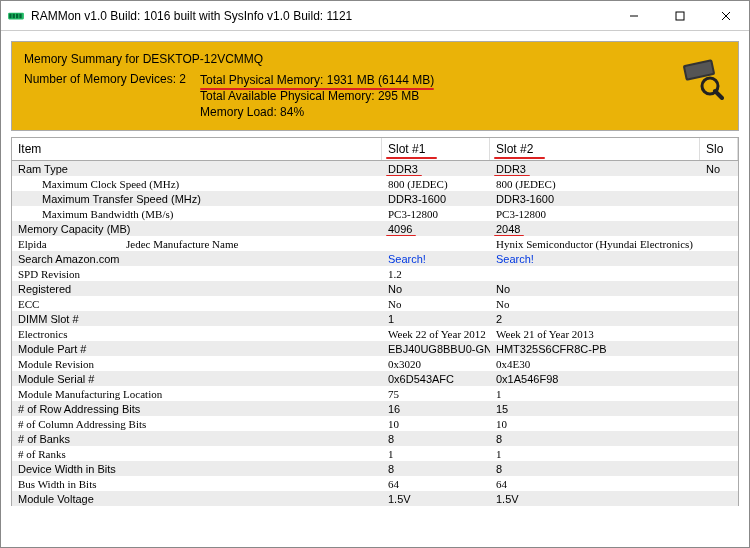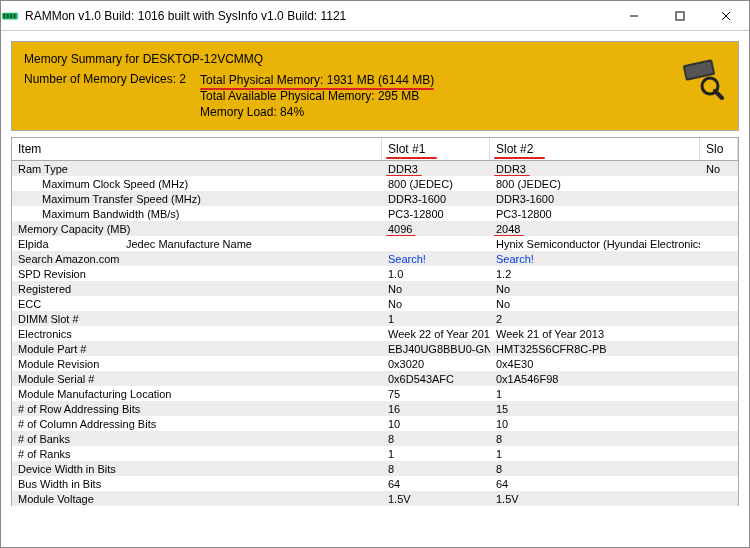--- a/index.html
+++ b/index.html
@@ -12,20 +12,21 @@
     width: 750px;
     height: 548px;
     overflow: hidden;
     border: 1px solid #888;
   }
   .titlebar {
     display: flex;
     align-items: center;
     height: 30px;
     border-bottom: 1px solid #ccc;
+    padding-left: 6px;
   }
   .app-icon { width: 18px; height: 18px; display:inline-flex; align-items:center; justify-content:center; margin-right:6px;}
   .title-text { flex: 1; font-size: 12px; color:#000; }
   .win-controls { display:flex; }
   .win-btn { width:46px; height:30px; display:flex; align-items:center; justify-content:center; color:#444;}
   .win-btn svg { width:10px; height:10px; }
   .summary-wrap {
     border: 1px solid #aaa;
     margin: 10px 10px 6px 10px;
     padding: 10px 12px 10px 12px;
@@ -55,21 +56,21 @@
   .col3 { flex:1; min-width:0; }
   .header-cell.col3 { overflow:hidden; white-space:nowrap; }
   .hdr-underline { position:relative; display:inline-block;}
   .hdr-underline::after {
     content:""; position:absolute; left:-2px; right:-12px; bottom:-3px;
     height:2px; background:#d22; border-radius:1px;
   }
   .data-rows { }
   .data-row { display:flex; font-size:11px; }
   .data-row.odd { background:#ececec; }
-  .data-row.even { background:#fff; }
+  .data-row.even { background:#fff;font-family:Liberation Serif, serif; }
   .cell { padding:1.5px 6px; white-space:nowrap; overflow:hidden; text-overflow:clip;}
   .cell.col-item { width:370px; }
   .indent1 { padding-left:30px; }
   .blue-link { color:#0038e1; }
   .val-underline { position:relative; display:inline-block;}
   .val-underline::after{
     content:""; position:absolute; left:-2px; right:-4px; bottom:-2px;
     height:2px; background:#d22; border-radius:1px;
   }
 </style>
@@ -172,21 +173,20 @@
         <div class="cell col3"></div>
       </div>
       <div class="data-row odd">
         <div class="cell col-item">Search Amazon.com</div>
         <div class="cell col1 blue-link">Search!</div>
         <div class="cell col2 blue-link">Search!</div>
         <div class="cell col3"></div>
       </div>
       <div class="data-row even">
         <div class="cell col-item">SPD Revision</div>
-        <div class="cell col1">1.0</div>
         <div class="cell col2">1.2</div>
         <div class="cell col3"></div>
       </div>
       <div class="data-row odd">
         <div class="cell col-item">Registered</div>
         <div class="cell col1">No</div>
         <div class="cell col2">No</div>
         <div class="cell col3"></div>
       </div>
       <div class="data-row even">

